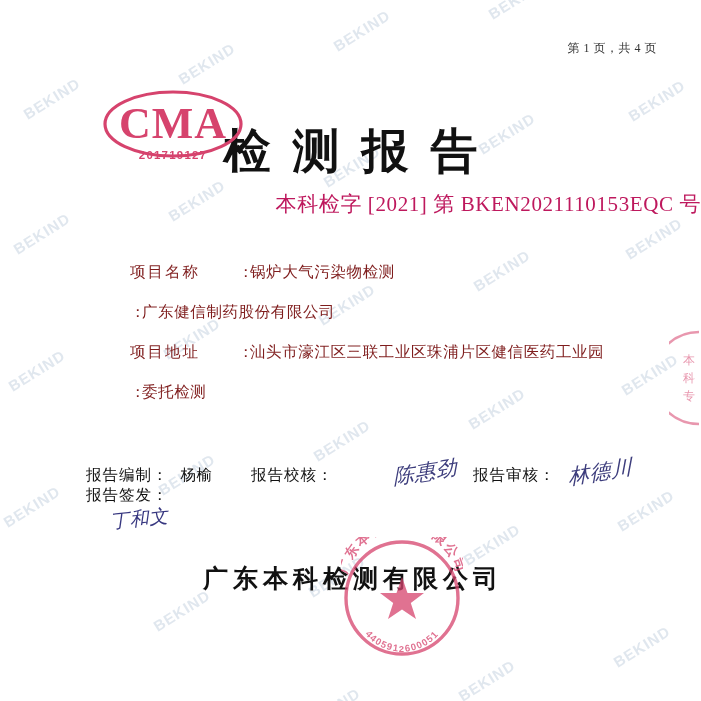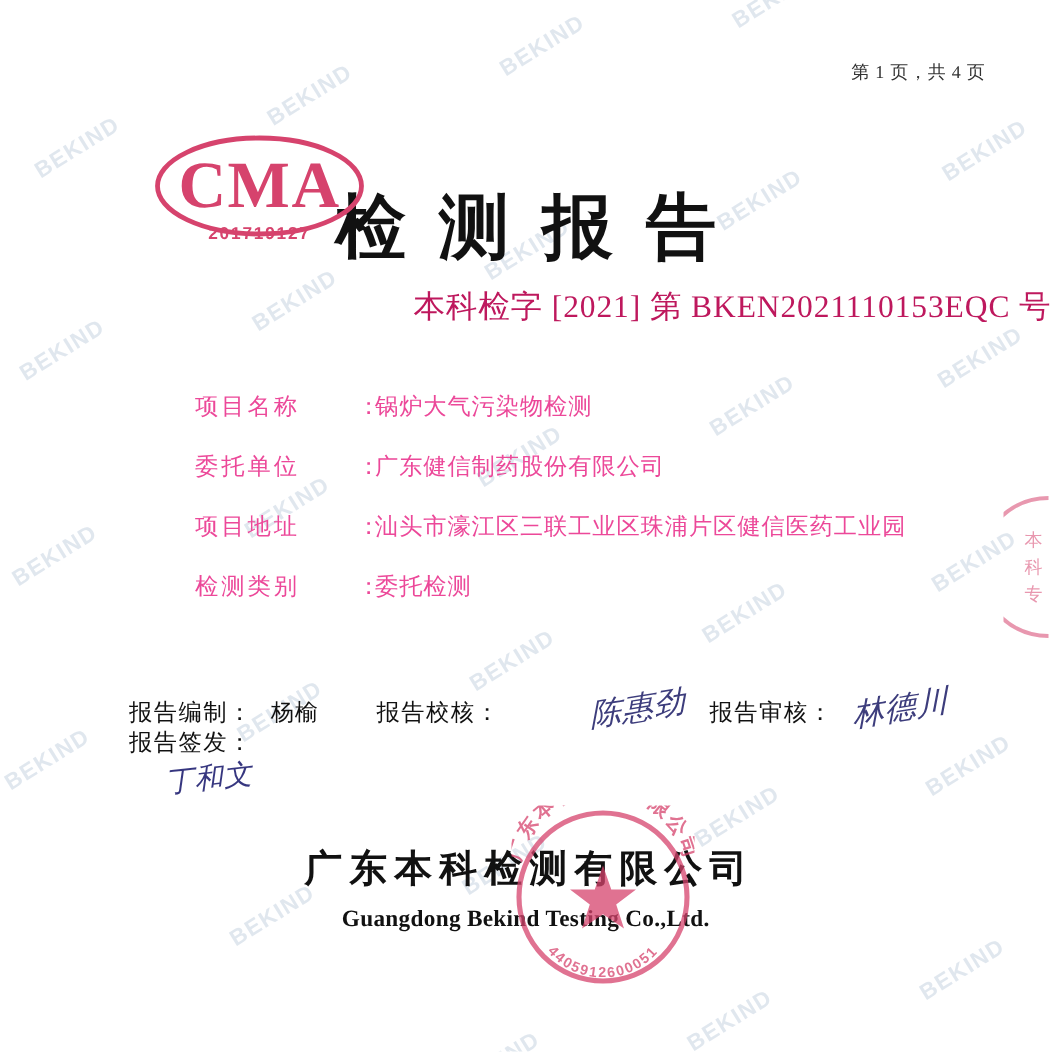--- a/index.html
+++ b/index.html
@@ -95,21 +95,21 @@
   }
 
   
   .info {
     position: absolute;
     left: 130px;
     top: 252px;
     z-index: 3;
     font-size: 15.5px;
     line-height: 40px;
-    color: #ec4899;
+    color: #7f1d1d;
   }
   .info-row { display: flex; align-items: baseline; }
   .info-label {
     width: 108px;
     flex: 0 0 108px;
     letter-spacing: 2px;
   }
   .info-colon { width: 12px; flex: 0 0 12px; }
   .info-value { letter-spacing: .6px; }
 
@@ -249,31 +249,29 @@
 
   <div class="report-no">本科检字 [2021] 第 BKEN2021110153EQC  号</div>
 
   <div class="info">
     <div class="info-row">
       <span class="info-label">项目名称</span>
       <span class="info-colon">：</span>
       <span class="info-value">锅炉大气污染物检测</span>
     </div>
     <div class="info-row">
-      <span class="info-label">委托单位</span>
       <span class="info-colon">：</span>
       <span class="info-value">广东健信制药股份有限公司</span>
     </div>
     <div class="info-row">
       <span class="info-label">项目地址</span>
       <span class="info-colon">：</span>
       <span class="info-value">汕头市濠江区三联工业区珠浦片区健信医药工业园</span>
     </div>
     <div class="info-row">
-      <span class="info-label">检测类别</span>
       <span class="info-colon">：</span>
       <span class="info-value">委托检测</span>
     </div>
   </div>
 
   <div class="sig-block">
     <div class="sig-row sig-row-1">
       <span class="sig-cell c1">
         <span class="sig-label">报告编制：</span>
         <span class="sig-val">杨榆</span>
@@ -290,21 +288,20 @@
     <div class="sig-row sig-row-2">
       <span class="sig-cell c1">
         <span class="sig-label">报告签发：</span>
         <span class="sig-val hand">丁和文</span>
       </span>
     </div>
   </div>
 
   <div class="company">
     <div class="company-cn">广东本科检测有限公司</div>
-    <div class="company-en">Guangdong Bekind Testing Co.,Ltd.</div>
   </div>
 
   <div class="round-seal">
     <svg width="122" height="122" viewBox="0 0 122 122" xmlns="http://www.w3.org/2000/svg">
       <g opacity="0.75">
         <circle cx="61" cy="61" r="56" fill="none" stroke="#d6436d" stroke-width="3.4"></circle>
         <path id="sealArc" d="M 61 117 A 56 56 0 1 1 61 5" fill="none" stroke="none"></path>
         <path d="M 15 80 A 56 56 0 1 1 107 80" id="topArc" fill="none" stroke="none"></path>
         <text font-family="Liberation Serif, serif" font-size="13.5" font-weight="bold" fill="#d6436d" letter-spacing="2">
           <textPath href="#topArc" startOffset="50%" text-anchor="middle">广东本科检测有限公司</textPath>

